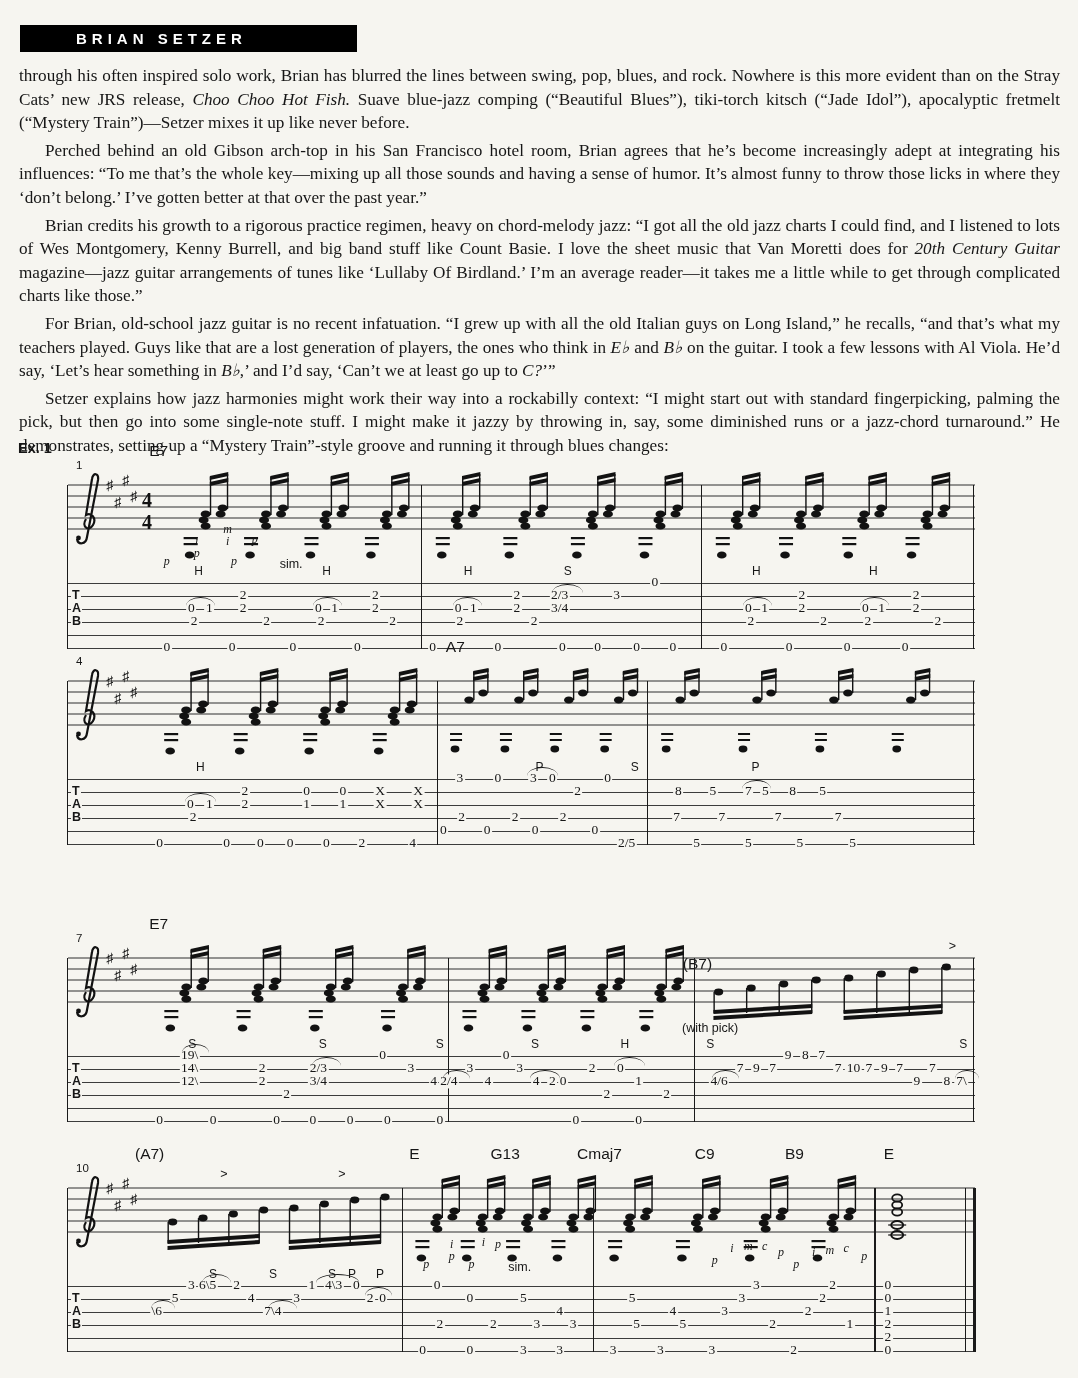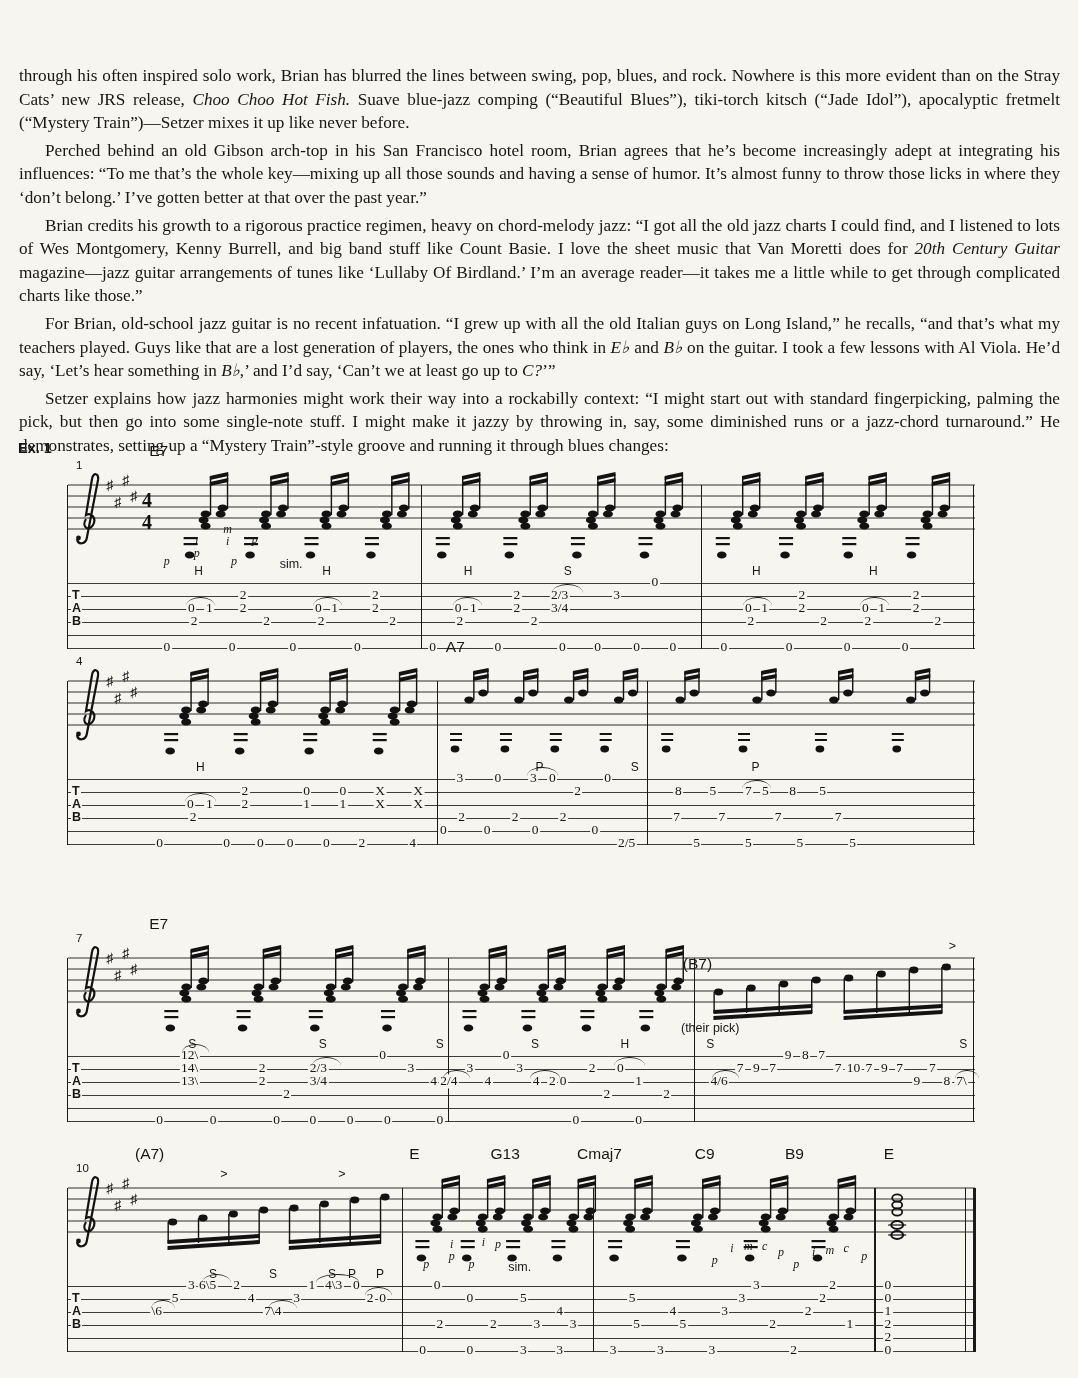--- a/index.html
+++ b/index.html
@@ -32,20 +32,23 @@
   .arc{position:absolute;height:8px;border-top:1.4px solid #161616;
         border-radius:50% 50% 0 0/100% 100% 0 0;}
   .fl{position:absolute;transform:translate(-50%,-50%);font-style:italic;font-size:12px;white-space:nowrap;}
   .fls{position:absolute;transform:translate(-50%,-50%);font-size:12.5px;
         font-family:"Liberation Sans",sans-serif;white-space:nowrap;}
 </style>
 </head>
 <body>
 
 <div class="page">
+  <div class="header-bar">
+    <span class="header-title">BRIAN SETZER</span>
+  </div>
   <div class="article" id="article">
       <p><span>through his often inspired solo work, Brian has blurred the lines between swing, pop, blues, and rock. Nowhere is this more evident than on the Stray Cats’ new JRS release, </span><i>Choo Choo Hot Fish.</i><span> Suave blue-jazz comping (“Beautiful Blues”), tiki-torch kitsch (“Jade Idol”), apocalyptic fretmelt (“Mystery Train”)—Setzer mixes it up like never before.</span></p>
       <p><span>Perched behind an old Gibson arch-top in his San Francisco hotel room, Brian agrees that he’s become increasingly adept at integrating his influences: “To me that’s the whole key—mixing up all those sounds and having a sense of humor. It’s almost funny to throw those licks in where they ‘don’t belong.’ I’ve gotten better at that over the past year.”</span></p>
       <p><span>Brian credits his growth to a rigorous practice regimen, heavy on chord-melody jazz: “I got all the old jazz charts I could find, and I listened to lots of Wes Montgomery, Kenny Burrell, and big band stuff like Count Basie. I love the sheet music that Van Moretti does for </span><i>20th Century Guitar</i><span> magazine—jazz guitar arrangements of tunes like ‘Lullaby Of Birdland.’ I’m an average reader—it takes me a little while to get through complicated charts like those.”</span></p>
       <p><span>For Brian, old-school jazz guitar is no recent infatuation. “I grew up with all the old Italian guys on Long Island,” he recalls, “and that’s what my teachers played. Guys like that are a lost generation of players, the ones who think in </span><i>E♭</i><span> and </span><i>B♭</i><span> on the guitar. I took a few lessons with Al Viola. He’d say, ‘Let’s hear something in </span><i>B♭</i><span>,’ and I’d say, ‘Can’t we at least go up to </span><i>C?</i><span>’”</span></p>
       <p><span>Setzer explains how jazz harmonies might work their way into a rockabilly context: “I might start out with standard fingerpicking, palming the pick, but then go into some single-note stuff. I might make it jazzy by throwing in, say, some diminished runs or a jazz-chord turnaround.” He demonstrates, setting up a “Mystery Train”-style groove and running it through blues changes:</span></p>
     </div>
   <div class="ex-label">Ex. 1</div>
   <div id="systems">
       <div class="system" style="top: 447px;">
@@ -675,23 +678,23 @@
         <span class="bl" style="left: calc(42% - 1px);"></span>
         <span class="bl" style="left: calc(69.1% - 1px);"></span>
         <span class="bl" style="left: calc(99.9% - 1px);"></span>
         <span class="ar" style="left: 13.7%;">S</span>
         <span class="ar" style="left: 28.1%;">S</span>
         <span class="ar" style="left: 41%;">S</span>
         <span class="ar" style="left: 51.5%;">S</span>
         <span class="ar" style="left: 61.4%;">H</span>
         <span class="ar" style="left: 70.8%;">S</span>
         <span class="ar" style="left: 98.7%;">S</span>
-        <span class="tn" style="left: 13.4%; top: 136px;">12\</span>
+        <span class="tn" style="left: 13.4%; top: 136px;">19\</span>
         <span class="tn" style="left: 13.4%; top: 149px;">14\</span>
-        <span class="tn" style="left: 13.4%; top: 162px;">13\</span>
+        <span class="tn" style="left: 13.4%; top: 162px;">12\</span>
         <span class="tn" style="left: 21.4%; top: 149px;">2</span>
         <span class="tn" style="left: 21.4%; top: 162px;">2</span>
         <span class="tn" style="left: 24.1%; top: 175px;">2</span>
         <span class="tn" style="left: 27.6%; top: 149px;">2/3</span>
         <span class="tn" style="left: 27.6%; top: 162px;">3/4</span>
         <span class="tn" style="left: 34.7%; top: 136px;">0</span>
         <span class="tn" style="left: 37.8%; top: 149px;">3</span>
         <span class="tn" style="left: 40.3%; top: 162px;">4</span>
         <span class="tn" style="left: 10.1%; top: 201px;">0</span>
         <span class="tn" style="left: 16%; top: 201px;">0</span>
@@ -731,21 +734,21 @@
         <span class="tn" style="left: 95.3%; top: 149px;">7</span>
         <span class="tn" style="left: 96.9%; top: 162px;">8</span>
         <span class="tn" style="left: 98.5%; top: 162px;">7\</span>
         <span class="arc" style="left: 12.6%; width: 3%; top: 124px;"></span>
         <span class="arc" style="left: 26.9%; width: 3.2%; top: 137px;"></span>
         <span class="arc" style="left: 41.3%; width: 3%; top: 150px;"></span>
         <span class="arc" style="left: 50.9%; width: 3.4%; top: 150px;"></span>
         <span class="arc" style="left: 60.2%; width: 3.4%; top: 137px;"></span>
         <span class="arc" style="left: 71%; width: 3%; top: 150px;"></span>
         <span class="arc" style="left: 97.8%; width: 2.6%; top: 150px;"></span>
-        <span class="fls" style="left: 70.8%; top: 108px;">(their pick)</span>
+        <span class="fls" style="left: 70.8%; top: 108px;">(with pick)</span>
         <span class="fls" style="left: 97.5%; top: 26px;">&gt;</span>
       </div>
       <div class="system" style="top: 1150px;">
         <span class="ch" style="left: 9%;">(A7)</span>
         <span class="ch" style="left: 38.2%;">E</span>
         <span class="ch" style="left: 48.2%;">G13</span>
         <span class="ch" style="left: 58.6%;">Cmaj7</span>
         <span class="ch" style="left: 70.2%;">C9</span>
         <span class="ch" style="left: 80.1%;">B9</span>
         <span class="ch" style="left: 90.5%;">E</span>

